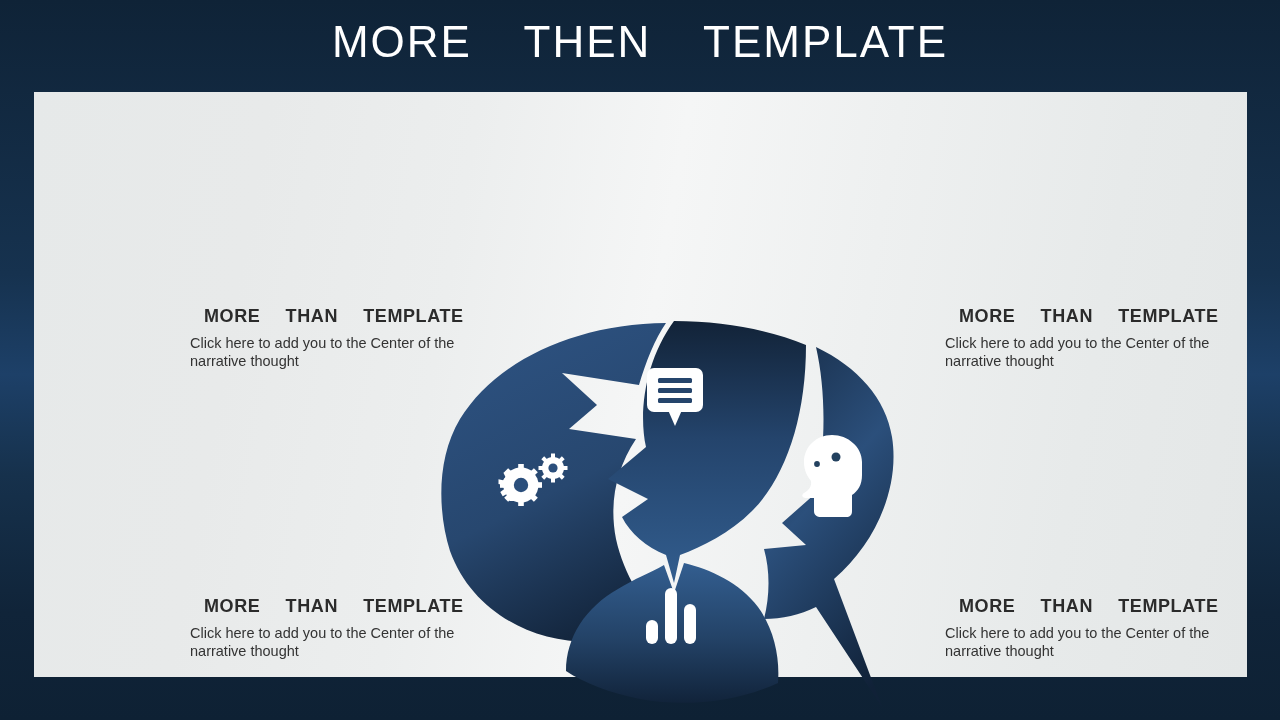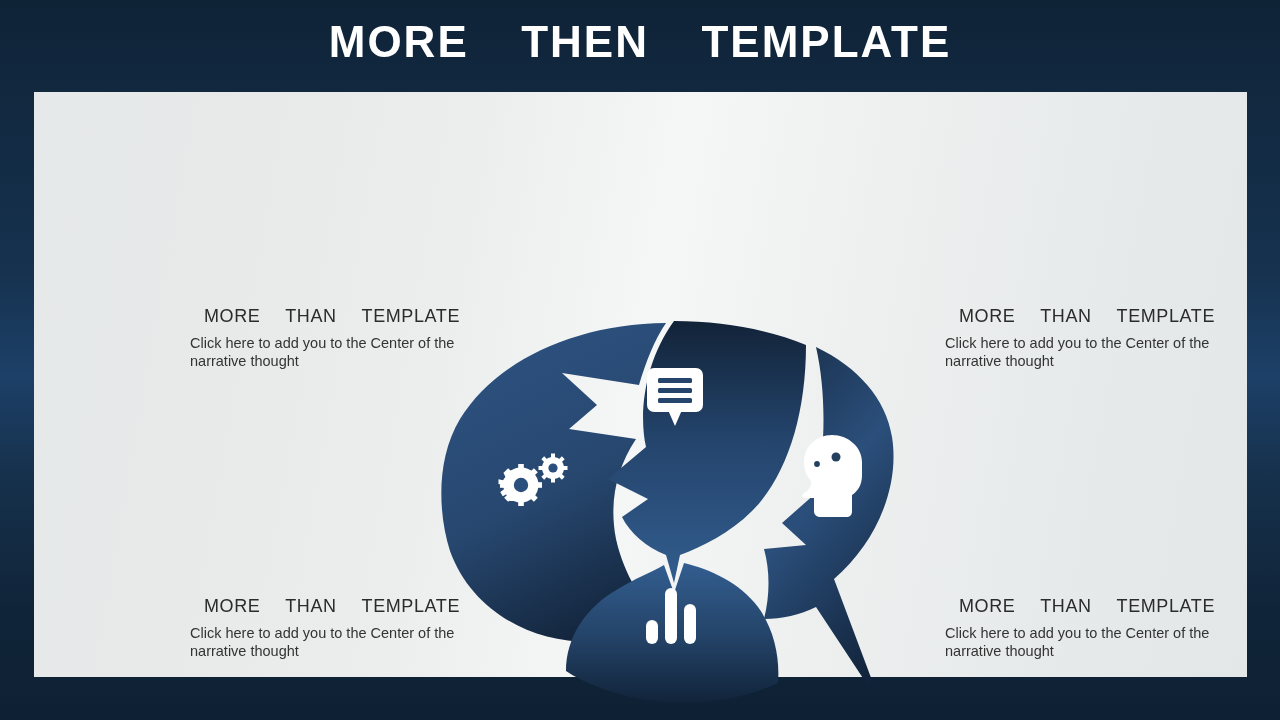--- a/index.html
+++ b/index.html
@@ -17,21 +17,21 @@
 
   
   #slide-title {
     position: absolute;
     left: 0;
     top: 14px;
     width: 1280px;
     text-align: center;
     color: #ffffff;
     font-size: 44px;
-    font-weight: bold;
+    font-weight: normal;
     letter-spacing: 2px;
     word-spacing: 12px;
     line-height: 56px;
     white-space: pre;
   }
 
   
   #content-panel {
     position: absolute;
     left: 34px;
@@ -41,21 +41,21 @@
     background: linear-gradient(100deg, #e6e9e9 0%, #e8eaea 18%, #eceeee 34%, #f5f6f6 50%, #eef0f0 66%, #e7eaea 84%, #e4e7e7 100%);
   }
 
   
   .text-block {
     position: absolute;
     width: 320px;
   }
   .tb-heading {
     font-size: 18px;
-    font-weight: normal;
+    font-weight: bold;
     color: #2b2b2b;
     letter-spacing: 0.6px;
     word-spacing: 7px;
     white-space: pre;
     margin: 0 0 3px 0;
     line-height: 22px;
   }
   .tb-body {
     font-size: 14.5px;
     color: #333333;

